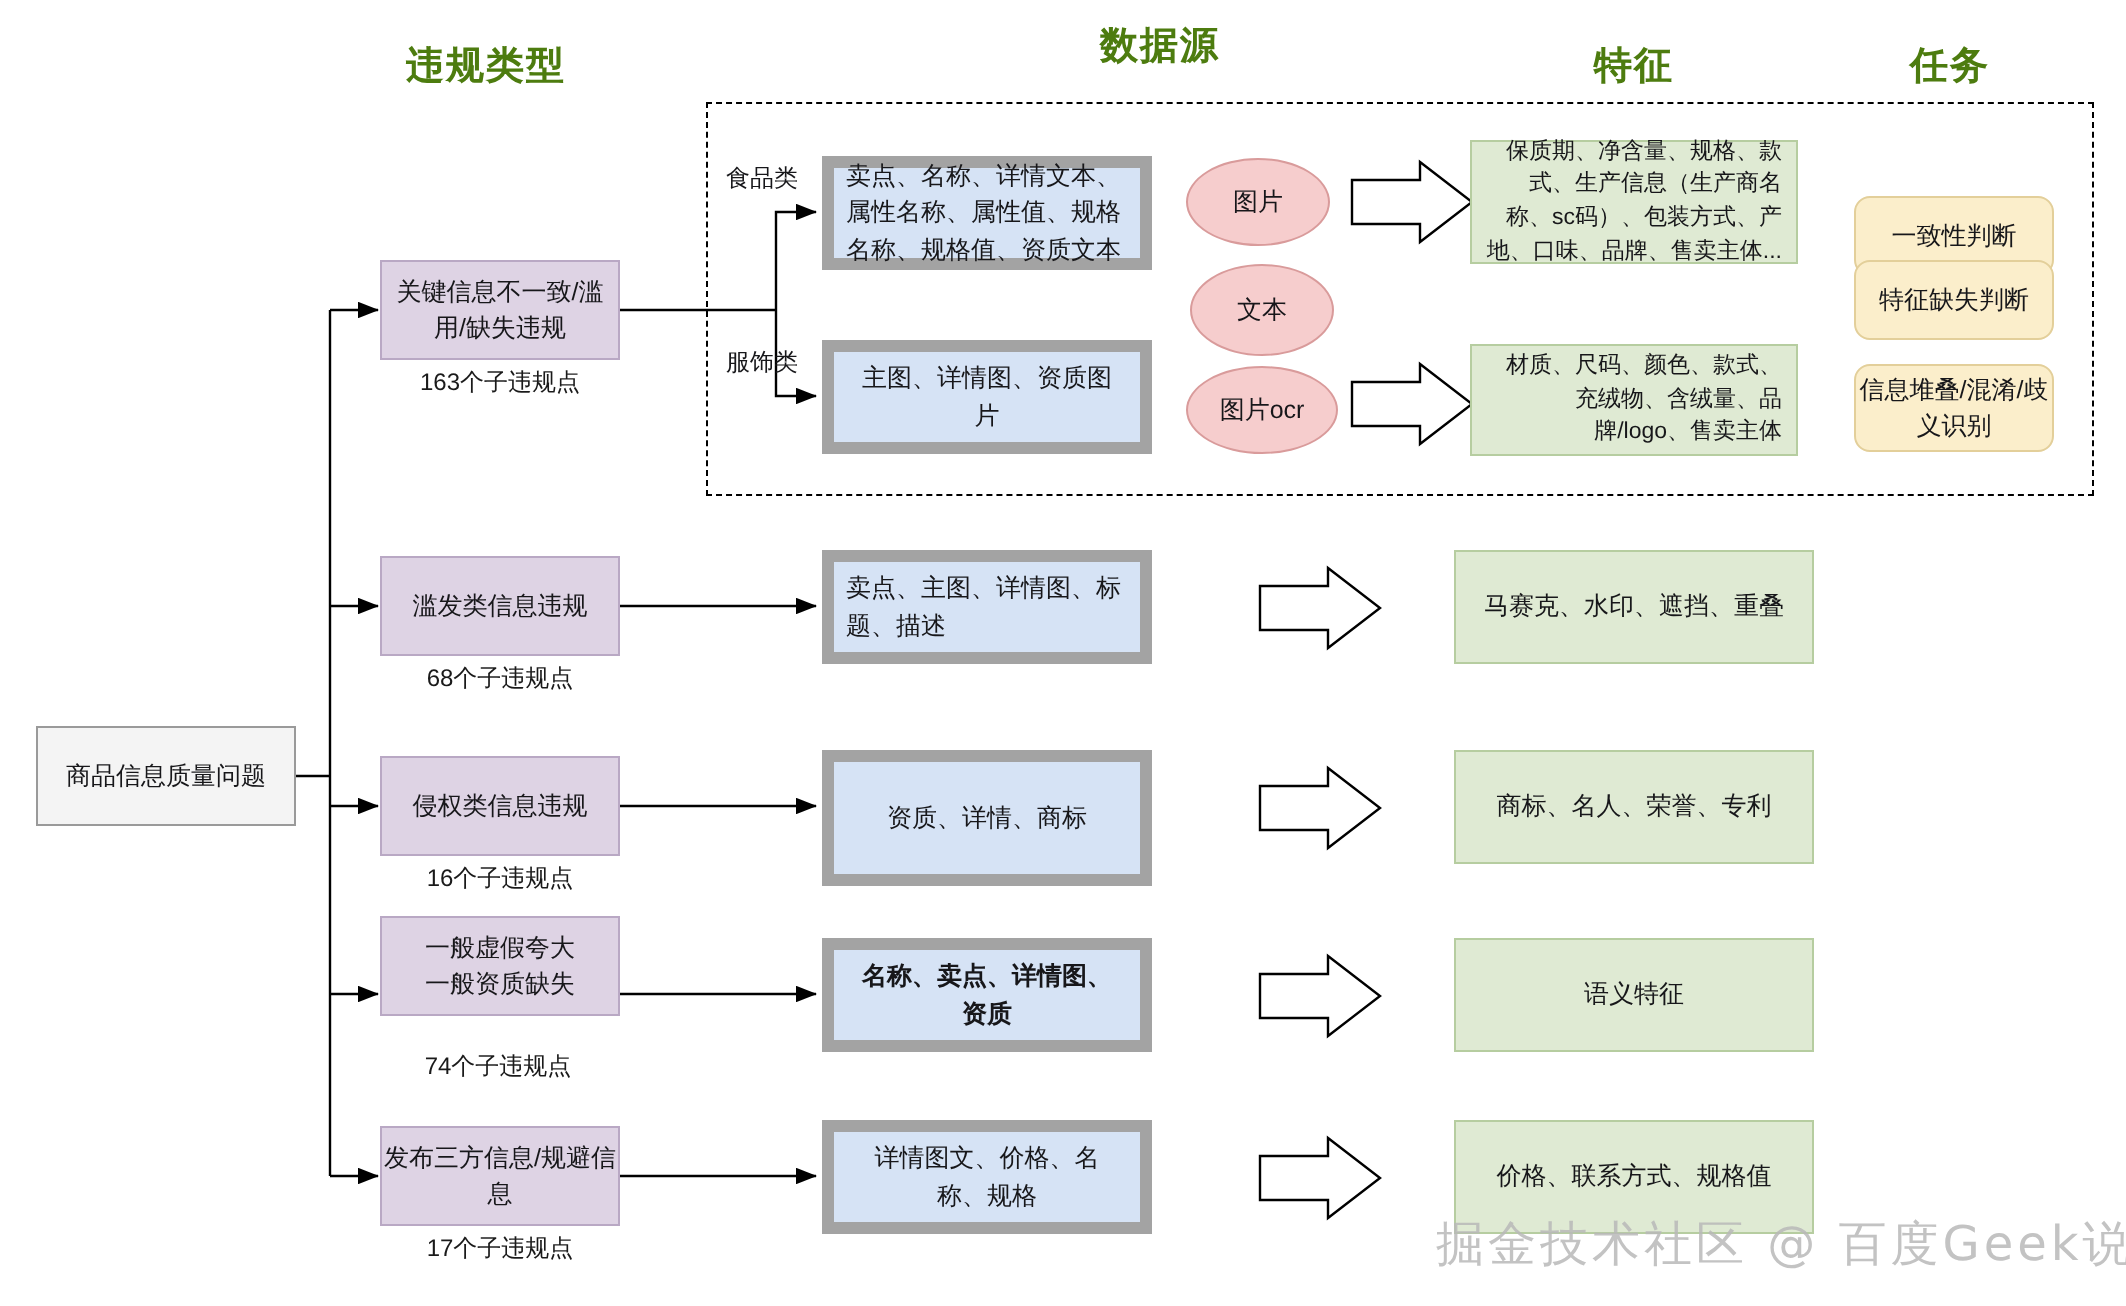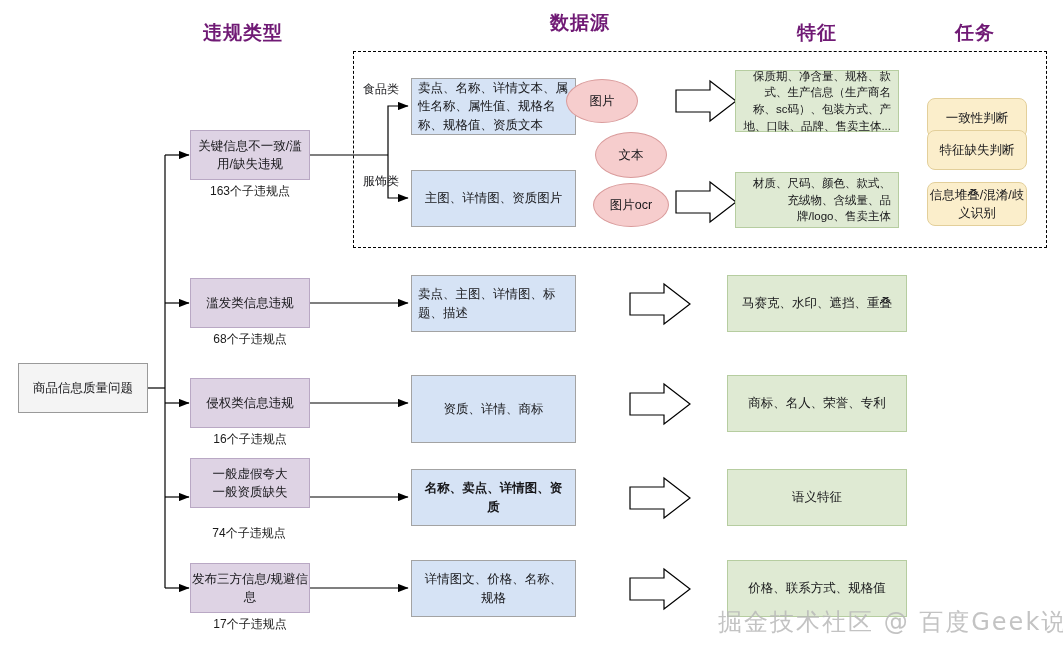--- a/index.html
+++ b/index.html
@@ -12,21 +12,21 @@
     position:relative;
     width:1063px;
     height:653px;
     background:#ffffff;
     overflow:hidden;
   }
   .hdr{
     position:absolute;
     font-size:19px;
     font-weight:bold;
-    color:#701a75;
+    color:#4d7c0f;
     letter-spacing:1px;
     white-space:nowrap;
     text-align:center;
   }
   .box{
     position:absolute;
     box-sizing:border-box;
     display:flex;
     align-items:center;
     font-size:12.5px;
@@ -41,21 +41,21 @@
     text-align:center;
   }
   .node-violation{
     background:#ded3e4;
     border:1px solid #b9a8c4;
     justify-content:center;
     text-align:center;
   }
   .node-source{
     background:#d6e3f5;
-    border:1px solid #a3a3a3;
+    border:6px solid #a3a3a3;
     padding:0 6px;
     text-align:left;
   }
   .node-source.ctr{justify-content:center;text-align:center;padding:0 8px;}
   .node-feature{
     background:#dfead3;
     border:1px solid #b6cda0;
     padding:0 7px;
     text-align:right;
   }
@@ -210,21 +210,21 @@
   <div class="box node-source ctr" style="left:411px;top:375px;width:165px;height:68px;">
     <span class="t">资质、详情、商标</span>
   </div>
   <div class="box node-source ctr" style="left:411px;top:469px;width:165px;height:57px;font-weight:bold;">
     <span class="t">名称、卖点、详情图、资质</span>
   </div>
   <div class="box node-source ctr" style="left:411px;top:560px;width:165px;height:57px;">
     <span class="t">详情图文、价格、名称、规格</span>
   </div>
 
-  <div class="ellipse" style="left:566px;top:79px;width:72px;height:44px;">
+  <div class="ellipse" style="left:593px;top:79px;width:72px;height:44px;">
     <span>图片</span>
   </div>
   <div class="ellipse" style="left:595px;top:132px;width:72px;height:46px;">
     <span>文本</span>
   </div>
   <div class="ellipse" style="left:593px;top:183px;width:76px;height:44px;">
     <span>图片ocr</span>
   </div>
 
   <div class="box node-feature" style="left:735px;top:70px;width:164px;height:62px;font-size:11.5px;">

